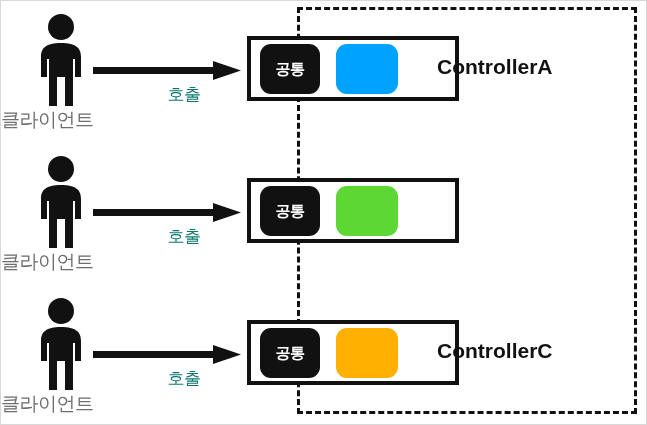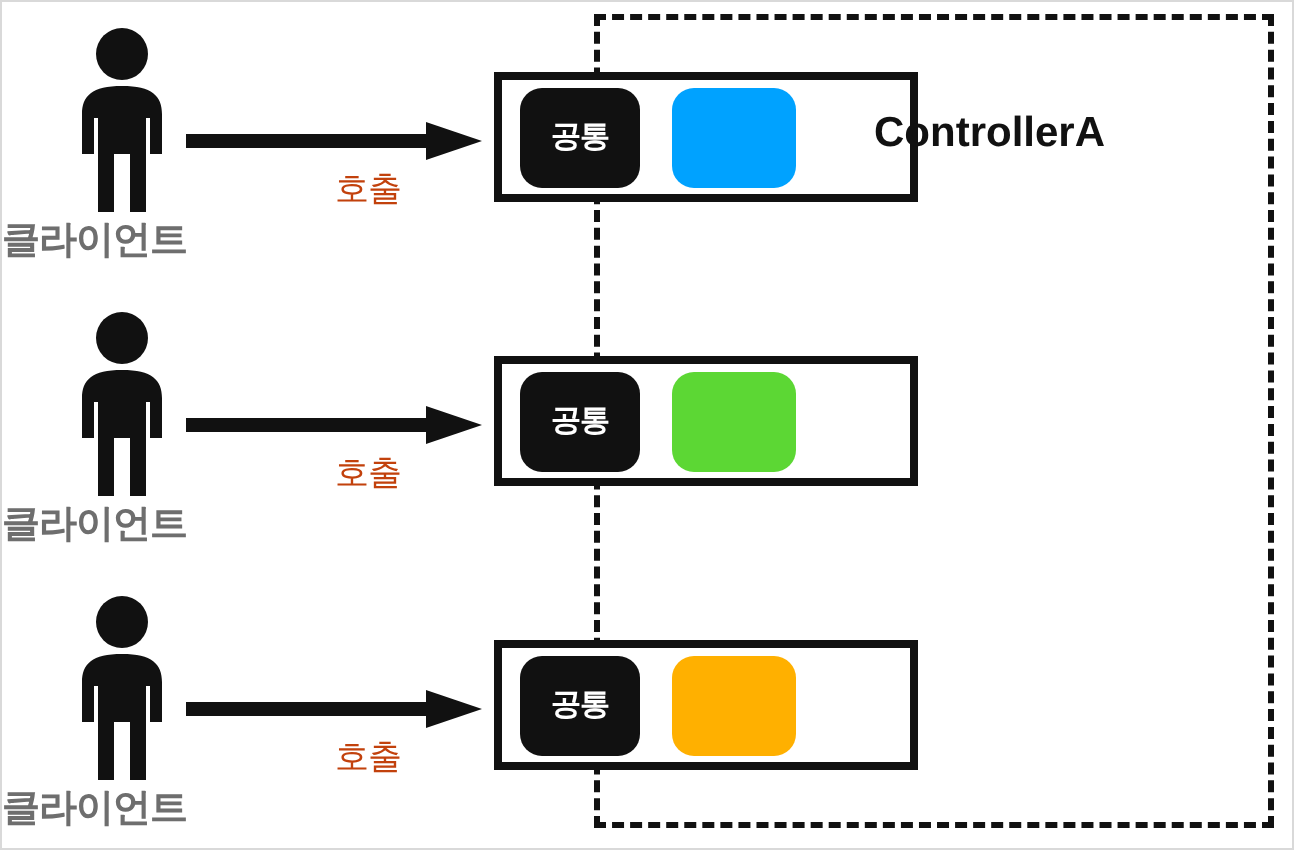--- a/index.html
+++ b/index.html
@@ -52,21 +52,21 @@
     height: 96px;
   }
   .actor svg { display: block; }
 
   .actor-label {
     position: absolute;
     left: 0px;
     top: 100px;
     width: 135px;
     font-size: 19px;
-    font-weight: 700;
+    font-weight: 400;
     color: #6e6e6e;
     letter-spacing: -0.5px;
     white-space: nowrap;
   }
 
   
   .arrow {
     position: absolute;
     left: 92px;
     top: 54px;
@@ -76,21 +76,21 @@
   .arrow svg { display: block; }
 
   .arrow-label {
     position: absolute;
     left: 128px;
     top: 76px;
     width: 110px;
     text-align: center;
     font-size: 17px;
     font-weight: 400;
-    color: #c2410c;
+    color: #0f766e;
     letter-spacing: -0.5px;
     white-space: nowrap;
   }
 
   
   .controller {
     position: absolute;
     left: 246px;
     top: 29px;
     width: 212px;
@@ -218,15 +218,16 @@
       </svg>
     </div>
     <div class="arrow-label">호출</div>
 
     <div class="controller">
       <div class="common-chip">
         <span>공통</span>
       </div>
       <div class="color-chip" style="background:#ffb000;"></div>
     </div>
+    <div class="controller-label">ControllerC</div>
   </div>
 
 </div>
 
 </body></html>

